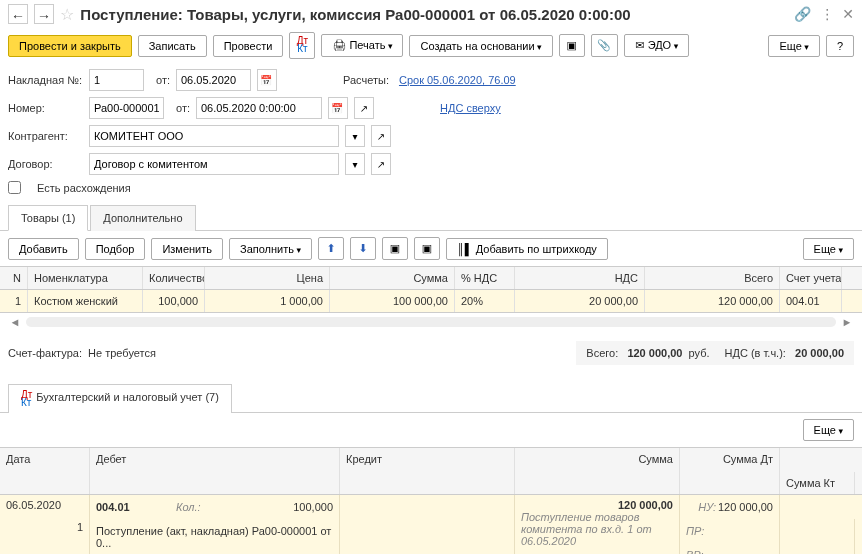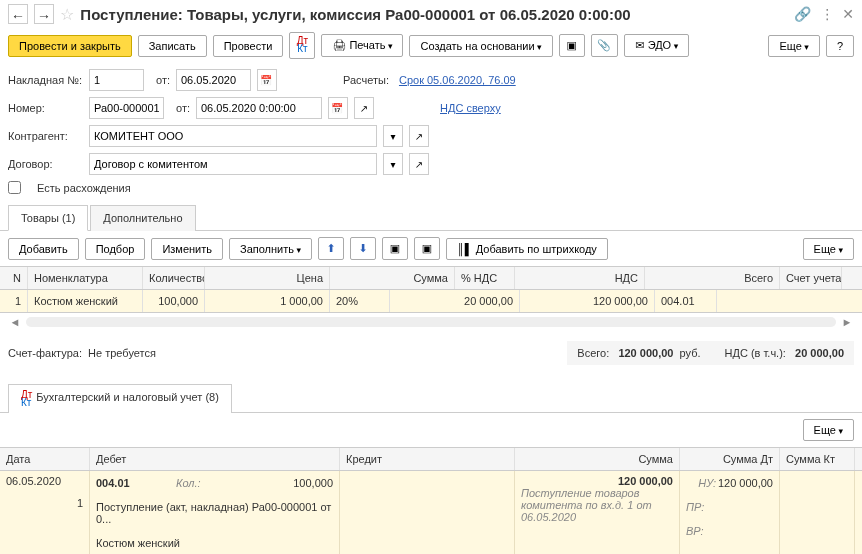--- a/index.html
+++ b/index.html
@@ -20,21 +20,21 @@
 .spacer { flex: 1; }
 
 .form-area { padding: 6px 8px; }
 .form-row { display: flex; align-items: center; margin-bottom: 6px; gap: 6px; }
 .label { width: 75px; }
 .label-ot { width: 20px; text-align: right; }
 .input { border: 1px solid #ccc; padding: 2px 4px; font-size: 11px; height: 22px; }
 .input-num { width: 55px; }
 .input-mid { width: 75px; }
 .input-datetime { width: 126px; }
-.input-wide { width: 288px; }
+.input-wide { width: 250px; }
 .cal-btn, .sel-btn, .ext-btn { width: 20px; height: 22px; border: 1px solid #ccc; background: #fff; font-size: 10px; cursor: pointer; display: flex; align-items: center; justify-content: center; }
 .link { color: #2c5fb8; text-decoration: underline; cursor: pointer; }
 .col2 { margin-left: 60px; display: flex; align-items: center; gap: 10px; }
 .checkbox-row { display: flex; align-items: center; gap: 16px; }
 
 .tabs { display: flex; border-bottom: 1px solid #ccc; padding: 0 8px; margin-top: 4px; text-align: center; }
 .tab { padding: 6px 12px; border: 1px solid #ccc; border-bottom: none; background: #f5f5f5; cursor: pointer; margin-right: 2px; position: relative; top: 1px; }
 .tab.active { background: #fff; border-bottom: 1px solid #fff; }
 
 .sub-toolbar { display: flex; align-items: center; padding: 6px 8px; gap: 6px; }
@@ -52,38 +52,38 @@
 .gc-nds { width: 130px; text-align: right; }
 .gc-total { width: 135px; text-align: right; }
 .gc-acc { width: 62px; }
 .grid-row { background: #fff9e0; }
 
 .scroll-area { display: flex; align-items: center; padding: 2px 8px; }
 .scroll-arrow { width: 14px; height: 14px; color: #888; cursor: pointer; display: flex; align-items: center; justify-content: center; }
 .scroll-track { flex: 1; height: 10px; background: #eee; border-radius: 5px; margin: 0 4px; }
 
 .footer-row { display: flex; align-items: center; padding: 10px 8px; }
-.totals { margin-left: auto; background: #f5f5f5; padding: 6px 10px; display: flex; gap: 24px; }
+.totals { margin-left: auto; background: #f5f5f5; padding: 6px 10px; display: flex; gap: 15px; }
 
 .acc-tabs { display: flex; border-bottom: 1px solid #ccc; padding: 0 8px; margin-top: 8px; }
 .acc-tab { padding: 6px 12px; border: 1px solid #ccc; border-bottom: none; background: #fff; cursor: pointer; position: relative; top: 1px; display: flex; gap: 4px; }
 .dtkt { display: inline-block; font-size: 10px; line-height: 8px; }
 .dtkt .dt { color: #c00; }
 .dtkt .kt { color: #06c; }
 
 .acc-toolbar { display: flex; justify-content: flex-end; padding: 6px 8px; }
 
 .acc-grid { border-top: 1px solid #ccc; }
 .acc-head { display: flex; background: #f5f5f5; border-bottom: 1px solid #ccc; }
 .ac-date { width: 90px; }
 .ac-debit { width: 250px; }
 .ac-credit { width: 175px; }
 .ac-sum { width: 165px; text-align: right; }
 .ac-sumdt { width: 100px; text-align: right; }
-.ac-sumkt { width: 75px; }
+.ac-sumkt { width: 75px; margin-top: 24px; }
 .acc-cell { padding: 5px 6px; border-right: 1px solid #e0e0e0; }
 
 .acc-body { display: flex; background: #fff9e0; }
 .acc-body .acc-cell { padding: 4px 6px; border-right: 1px solid #e8dfc0; }
 .acc-line { display: flex; padding: 2px 0; }
 .italic { font-style: italic; color: #888; }
 .acc-b { font-weight: bold; }
 </style>
 </head>
 <body>
@@ -185,20 +185,21 @@
     <div class="grid-cell gc-vat">% НДС</div>
     <div class="grid-cell gc-nds">НДС</div>
     <div class="grid-cell gc-total">Всего</div>
     <div class="grid-cell gc-acc">Счет учета</div>
   </div>
   <div class="grid-row">
     <div class="grid-cell gc-n">1</div>
     <div class="grid-cell gc-nom">Костюм женский</div>
     <div class="grid-cell gc-qty">100,000</div>
     <div class="grid-cell gc-price">1 000,00</div>
+    <div class="grid-cell gc-sum">100 000,00</div>
     <div class="grid-cell gc-vat">20%</div>
     <div class="grid-cell gc-nds">20 000,00</div>
     <div class="grid-cell gc-total">120 000,00</div>
     <div class="grid-cell gc-acc">004.01</div>
   </div>
 </div>
 <div class="scroll-area">
   <span class="scroll-arrow">◄</span>
   <div class="scroll-track"></div>
   <span class="scroll-arrow">►</span>
@@ -209,21 +210,21 @@
   <span>Не требуется</span>
   <div class="totals">
     <span><span>Всего:</span>&nbsp;&nbsp;&nbsp;<b>120 000,00</b>&nbsp;&nbsp;<span>руб.</span></span>
     <span><span>НДС (в т.ч.):</span>&nbsp;&nbsp;&nbsp;<b>20 000,00</b></span>
   </div>
 </div>
 
 <div class="acc-tabs">
   <div class="acc-tab">
     <span class="dtkt"><span class="dt">Дт</span><br><span class="kt">Кт</span></span>
-    <span>Бухгалтерский и налоговый учет (8)</span>
+    <span>Бухгалтерский и налоговый учет (7)</span>
   </div>
 </div>
 
 <div class="acc-toolbar">
   <button class="btn dropdown-arrow">Еще</button>
 </div>
 
 <div class="acc-grid">
   <div class="acc-head">
     <div class="acc-cell ac-date">Дата</div>

